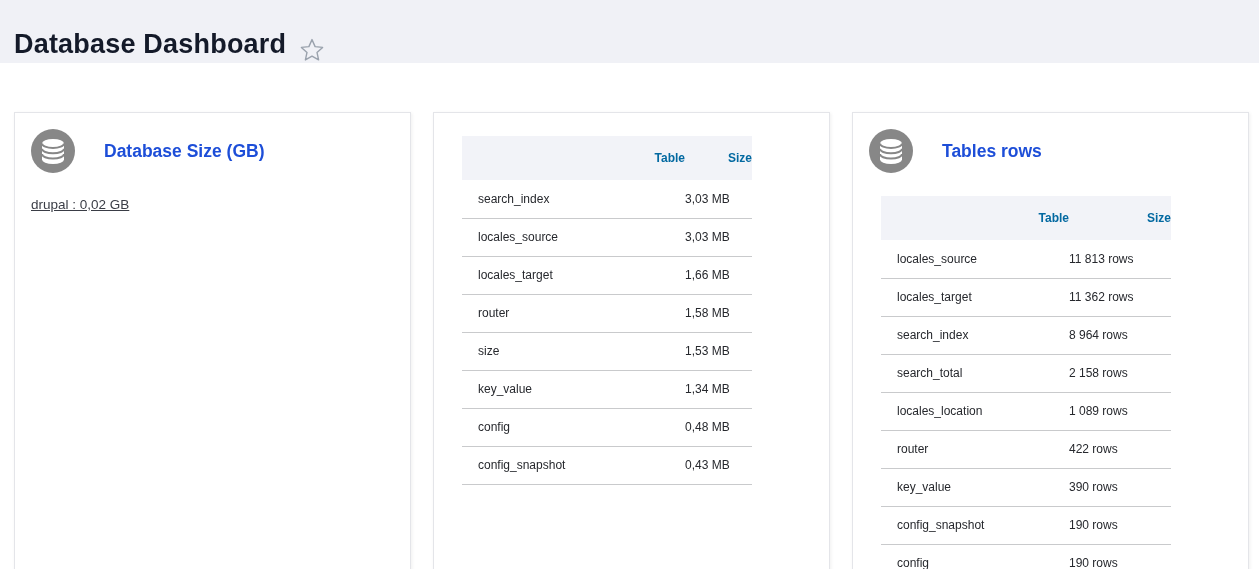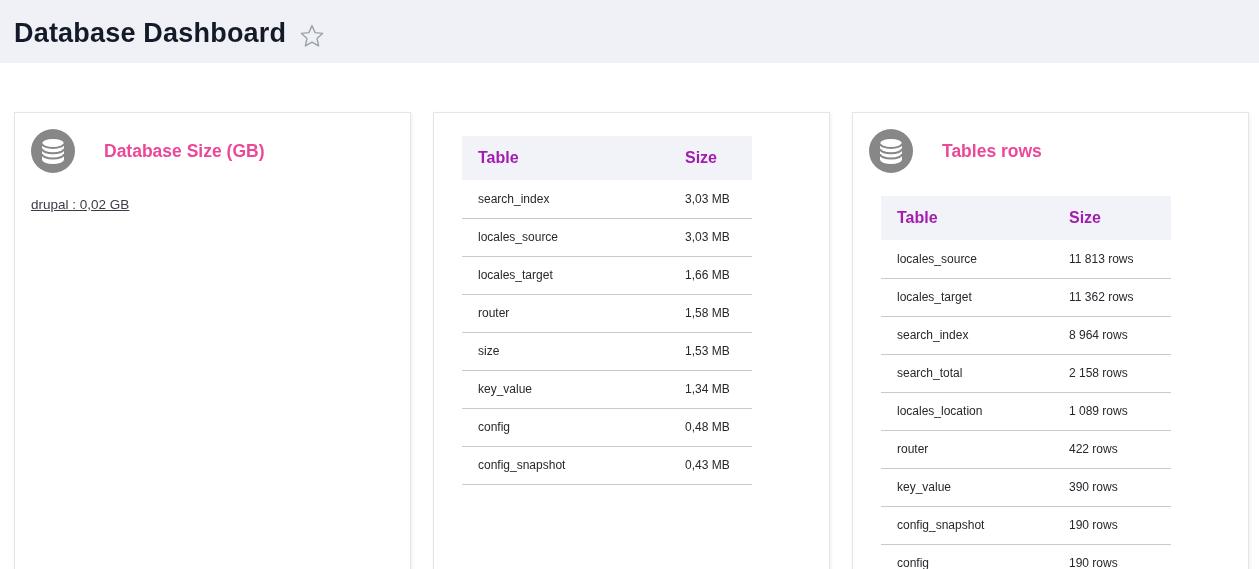--- a/index.html
+++ b/index.html
@@ -7,21 +7,21 @@
     width: 1259px; height: 569px;
     overflow: hidden;
     background: #ffffff;
     font-family: "Liberation Sans", "DejaVu Sans", sans-serif;
   }
   
   .topbar {
     height: 63px;
     background: #f0f1f6;
     display: flex;
-    align-items: center;
+    align-items: flex-end;
     padding: 2px 0 0 14px;
   }
   .page-title {
     font-size: 27px;
     font-weight: bold;
     color: #141a29;
     letter-spacing: 0.2px;
     line-height: 38px;
   }
   .fav-star {
@@ -50,43 +50,43 @@
     display: flex;
     align-items: center;
     padding: 16px 16px 0 16px;
   }
   .card-icon { width: 44px; height: 44px; flex: 0 0 auto; }
   .card-icon svg { display: block; }
   .card-title {
     margin-left: 29px;
     font-size: 17.5px;
     font-weight: bold;
-    color: #ec4899;
+    color: #1d4ed8;
   }
   .card-body-text {
     margin: 24px 0 0 16px;
     font-size: 13.5px;
     color: #3a3d46;
     text-decoration: underline;
   }
   
   table.db-table {
     margin: 23px 0 0 28px;
     width: 290px;
     border-collapse: collapse;
     table-layout: fixed;
   }
   table.db-table th {
     background: #f2f3f8;
     height: 44px;
-    text-align: left;
+    text-align: right;
     vertical-align: middle;
-    font-size: 16px;
+    font-size: 12px;
     font-weight: bold;
-    color: #a21caf;
+    color: #0369a1;
   }
   table.db-table td {
     height: 38px;
     vertical-align: middle;
     font-size: 12px;
     color: #26282d;
     border-bottom: 1px solid #c9cacc;
   }
   table.db-table th:first-child,
   table.db-table td:first-child { padding-left: 16px; }

